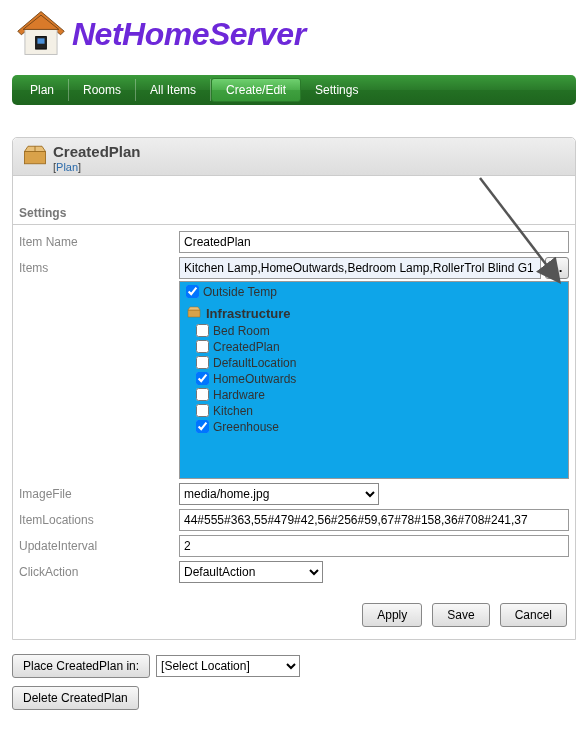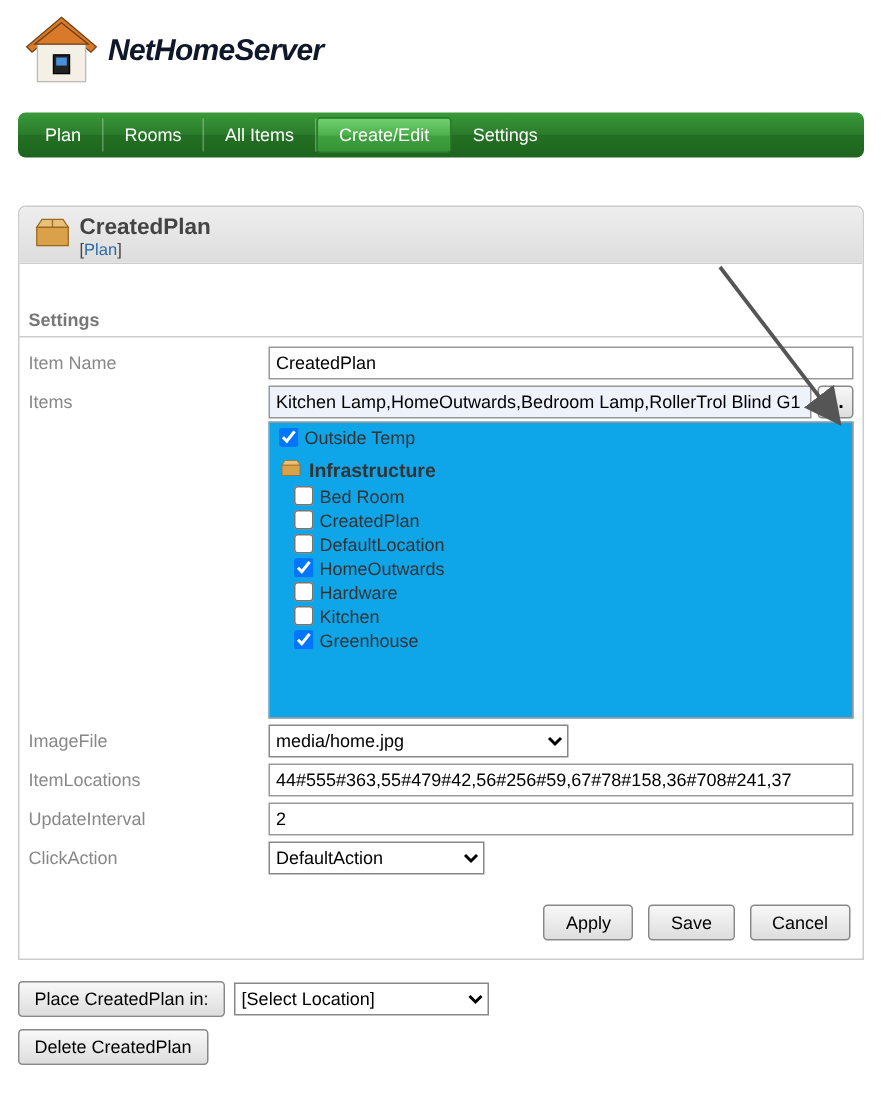--- a/index.html
+++ b/index.html
@@ -12,24 +12,24 @@
     width: 588px;
     position: relative;
   }
   .logo-row {
     display: flex;
     align-items: center;
     padding: 8px 12px 4px 12px;
   }
   .logo-row svg { width: 58px; height: 50px; }
   .logo-text {
-    font-size: 20px;
+    font-size: 32px;
     font-style: italic;
     font-weight: 600;
-    color: #0f172a;
+    color: #6d28d9;
     margin-left: 2px;
     letter-spacing: -0.5px;
   }
   .navbar {
     margin: 10px 12px 0 12px;
     background: linear-gradient(to bottom, #3a9a3a 0%, #2a7a2a 50%, #237023 51%, #1e641e 100%);
     border-radius: 5px;
     height: 30px;
     display: flex;
     align-items: center;
@@ -313,21 +313,21 @@
     <div class="btnbar">
       <button class="std-btn">Apply</button>
       <button class="std-btn">Save</button>
       <button class="std-btn">Cancel</button>
     </div>
   </div>
 </div>
 
 <div class="below">
   <button class="std-btn" style="padding:0 10px">Place CreatedPlan in:</button>
-  <select class="combo" style="width:170px">
+  <select class="combo" style="width:144px">
     <option>[Select Location]</option>
   </select>
 </div>
 <div class="below">
   <button class="std-btn" style="padding:0 10px">Delete CreatedPlan</button>
 </div>
 
 <svg class="arrow-annot" width="110" height="130">
   <defs>
     <marker id="ah" markerWidth="10" markerHeight="10" refX="8" refY="5" orient="auto">

